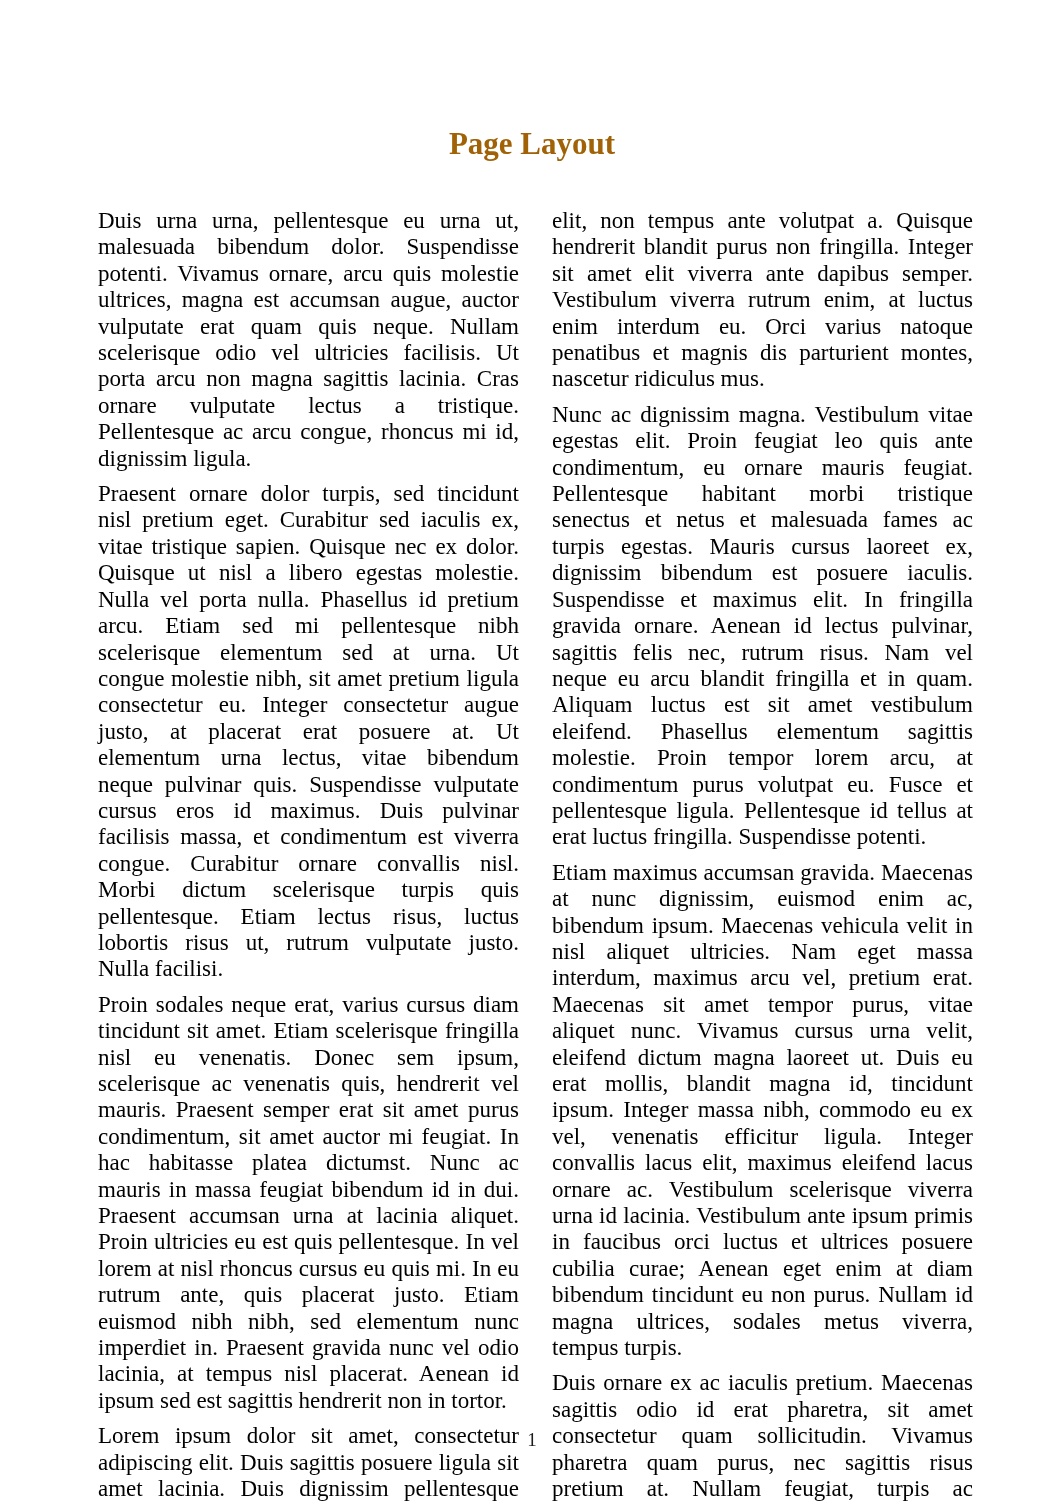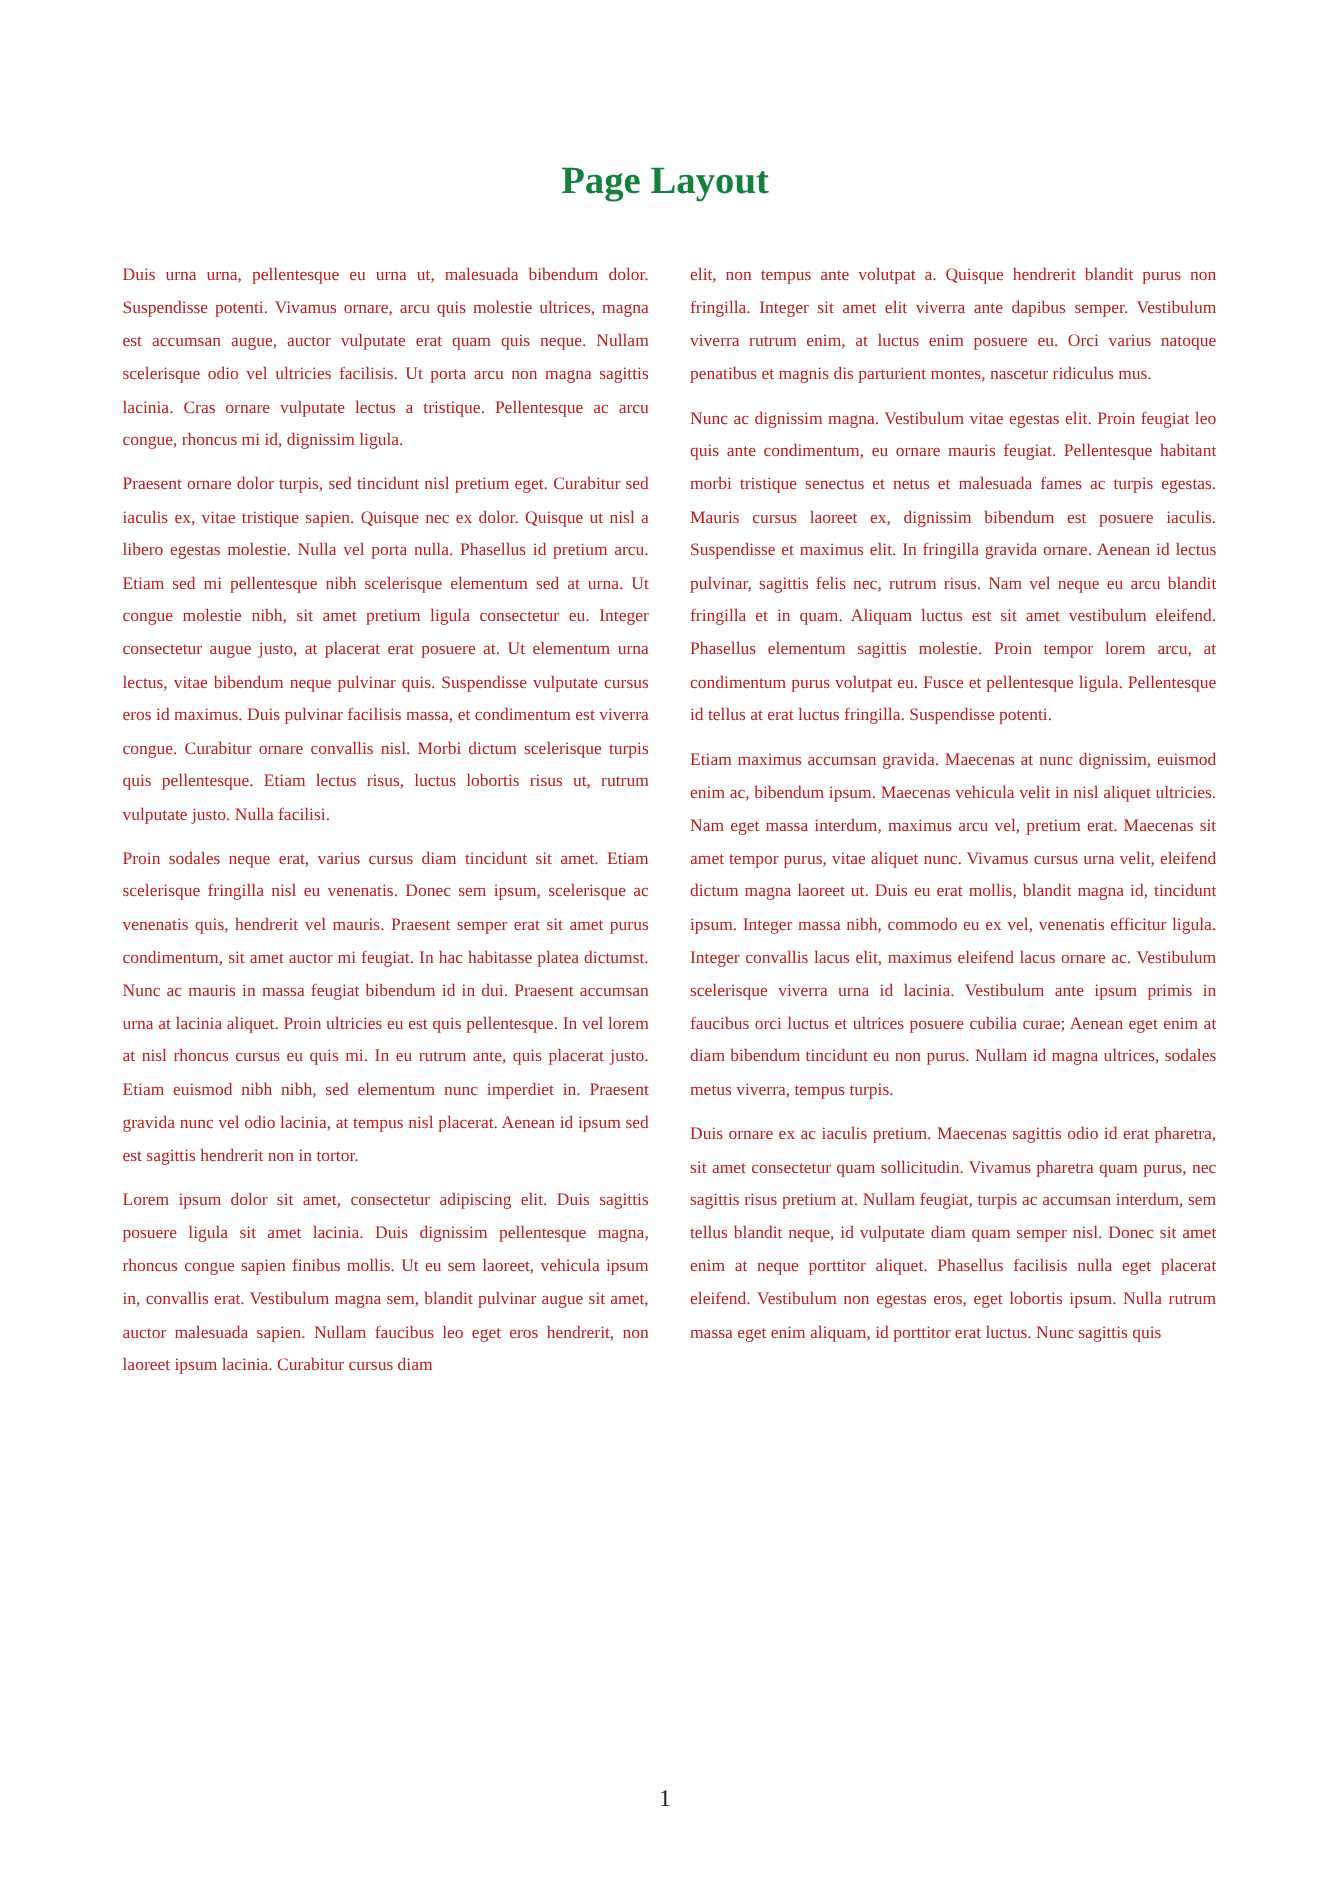--- a/index.html
+++ b/index.html
@@ -18,44 +18,44 @@
   }
   .doc-title {
     position: absolute;
     top: 126px;
     left: 0;
     width: 100%;
     margin: 0;
     text-align: center;
     font-size: 31px;
     font-weight: 700;
-    color: #15803d;
+    color: #a16207;
     font-family: "Liberation Serif", "DejaVu Serif", serif;
   }
   .columns {
     position: absolute;
     top: 208px;
     left: 98px;
     width: 875px;
     display: flex;
     gap: 33px;
   }
   .col {
     width: 421px;
     flex: 0 0 421px;
   }
   .col p {
     margin: 0 0 9px 0;
-    font-size: 14px;
+    font-size: 23px;
     line-height: 26.4px;
     text-align: justify;
     text-justify: inter-word;
     hyphens: auto;
     -webkit-hyphens: auto;
-    color: #b91c1c;
+    color: #000000;
   }
   .col p:last-child {
     margin-bottom: 16px;
   }
   .page-footer {
     position: absolute;
     top: 1429px;
     left: 0;
     width: 100%;
     text-align: center;
@@ -73,21 +73,21 @@
   <div class="columns">
 
     <div class="col">
       <p>Duis urna urna, pellentesque eu urna ut, malesuada bibendum dolor. Suspendisse potenti. Vivamus ornare, arcu quis molestie ultrices, magna est accumsan augue, auctor vulputate erat quam quis neque. Nullam scelerisque odio vel ultricies facilisis. Ut porta arcu non magna sagittis lacinia. Cras ornare vulputate lectus a tristique. Pellentesque ac arcu congue, rhoncus mi id, dignissim ligula.</p>
       <p>Praesent ornare dolor turpis, sed tincidunt nisl pretium eget. Curabitur sed iaculis ex, vitae tristique sapien. Quisque nec ex dolor. Quisque ut nisl a libero egestas molestie. Nulla vel porta nulla. Phasellus id pretium arcu. Etiam sed mi pellentesque nibh scelerisque elementum sed at urna. Ut congue molestie nibh, sit amet pretium ligula consectetur eu. Integer consectetur augue justo, at placerat erat posuere at. Ut elementum urna lectus, vitae bibendum neque pulvinar quis. Suspendisse vulputate cursus eros id maximus. Duis pulvinar facilisis massa, et condimentum est viverra congue. Curabitur ornare convallis nisl. Morbi dictum scelerisque turpis quis pellentesque. Etiam lectus risus, luctus lobortis risus ut, rutrum vulputate justo. Nulla facilisi.</p>
       <p>Proin sodales neque erat, varius cursus diam tincidunt sit amet. Etiam scelerisque fringilla nisl eu venenatis. Donec sem ipsum, scelerisque ac venenatis quis, hendrerit vel mauris. Praesent semper erat sit amet purus condimentum, sit amet auctor mi feugiat. In hac habitasse platea dictumst. Nunc ac mauris in massa feugiat bibendum id in dui. Praesent accumsan urna at lacinia aliquet. Proin ultricies eu est quis pellentesque. In vel lorem at nisl rhoncus cursus eu quis mi. In eu rutrum ante, quis placerat justo. Etiam euismod nibh nibh, sed elementum nunc imperdiet in. Praesent gravida nunc vel odio lacinia, at tempus nisl placerat. Aenean id ipsum sed est sagittis hendrerit non in tortor.</p>
       <p>Lorem ipsum dolor sit amet, consectetur adipiscing elit. Duis sagittis posuere ligula sit amet lacinia. Duis dignissim pellentesque magna, rhoncus congue sapien finibus mollis. Ut eu sem laoreet, vehicula ipsum in, convallis erat. Vestibulum magna sem, blandit pulvinar augue sit amet, auctor malesuada sapien. Nullam faucibus leo eget eros hendrerit, non laoreet ipsum lacinia. Curabitur cursus diam</p>
     </div>
 
     <div class="col">
-      <p>elit, non tempus ante volutpat a. Quisque hendrerit blandit purus non fringilla. Integer sit amet elit viverra ante dapibus semper. Vestibulum viverra rutrum enim, at luctus enim posuere eu. Orci varius natoque penatibus et magnis dis parturient montes, nascetur ridiculus mus.</p>
+      <p>elit, non tempus ante volutpat a. Quisque hendrerit blandit purus non fringilla. Integer sit amet elit viverra ante dapibus semper. Vestibulum viverra rutrum enim, at luctus enim interdum eu. Orci varius natoque penatibus et magnis dis parturient montes, nascetur ridiculus mus.</p>
       <p>Nunc ac dignissim magna. Vestibulum vitae egestas elit. Proin feugiat leo quis ante condimentum, eu ornare mauris feugiat. Pellentesque habitant morbi tristique senectus et netus et malesuada fames ac turpis egestas. Mauris cursus laoreet ex, dignissim bibendum est posuere iaculis. Suspendisse et maximus elit. In fringilla gravida ornare. Aenean id lectus pulvinar, sagittis felis nec, rutrum risus. Nam vel neque eu arcu blandit fringilla et in quam. Aliquam luctus est sit amet vestibulum eleifend. Phasellus elementum sagittis molestie. Proin tempor lorem arcu, at condimentum purus volutpat eu. Fusce et pellentesque ligula. Pellentesque id tellus at erat luctus fringilla. Suspendisse potenti.</p>
       <p>Etiam maximus accumsan gravida. Maecenas at nunc dignissim, euismod enim ac, bibendum ipsum. Maecenas vehicula velit in nisl aliquet ultricies. Nam eget massa interdum, maximus arcu vel, pretium erat. Maecenas sit amet tempor purus, vitae aliquet nunc. Vivamus cursus urna velit, eleifend dictum magna laoreet ut. Duis eu erat mollis, blandit magna id, tincidunt ipsum. Integer massa nibh, commodo eu ex vel, venenatis efficitur ligula. Integer convallis lacus elit, maximus eleifend lacus ornare ac. Vestibulum scelerisque viverra urna id lacinia. Vestibulum ante ipsum primis in faucibus orci luctus et ultrices posuere cubilia curae; Aenean eget enim at diam bibendum tincidunt eu non purus. Nullam id magna ultrices, sodales metus viverra, tempus turpis.</p>
       <p>Duis ornare ex ac iaculis pretium. Maecenas sagittis odio id erat pharetra, sit amet consectetur quam sollicitudin. Vivamus pharetra quam purus, nec sagittis risus pretium at. Nullam feugiat, turpis ac accumsan interdum, sem tellus blandit neque, id vulputate diam quam semper nisl. Donec sit amet enim at neque porttitor aliquet. Phasellus facilisis nulla eget placerat eleifend. Vestibulum non egestas eros, eget lobortis ipsum. Nulla rutrum massa eget enim aliquam, id porttitor erat luctus. Nunc sagittis quis</p>
     </div>
 
   </div>
 
   <div class="page-footer">1</div>
 
 </div>

